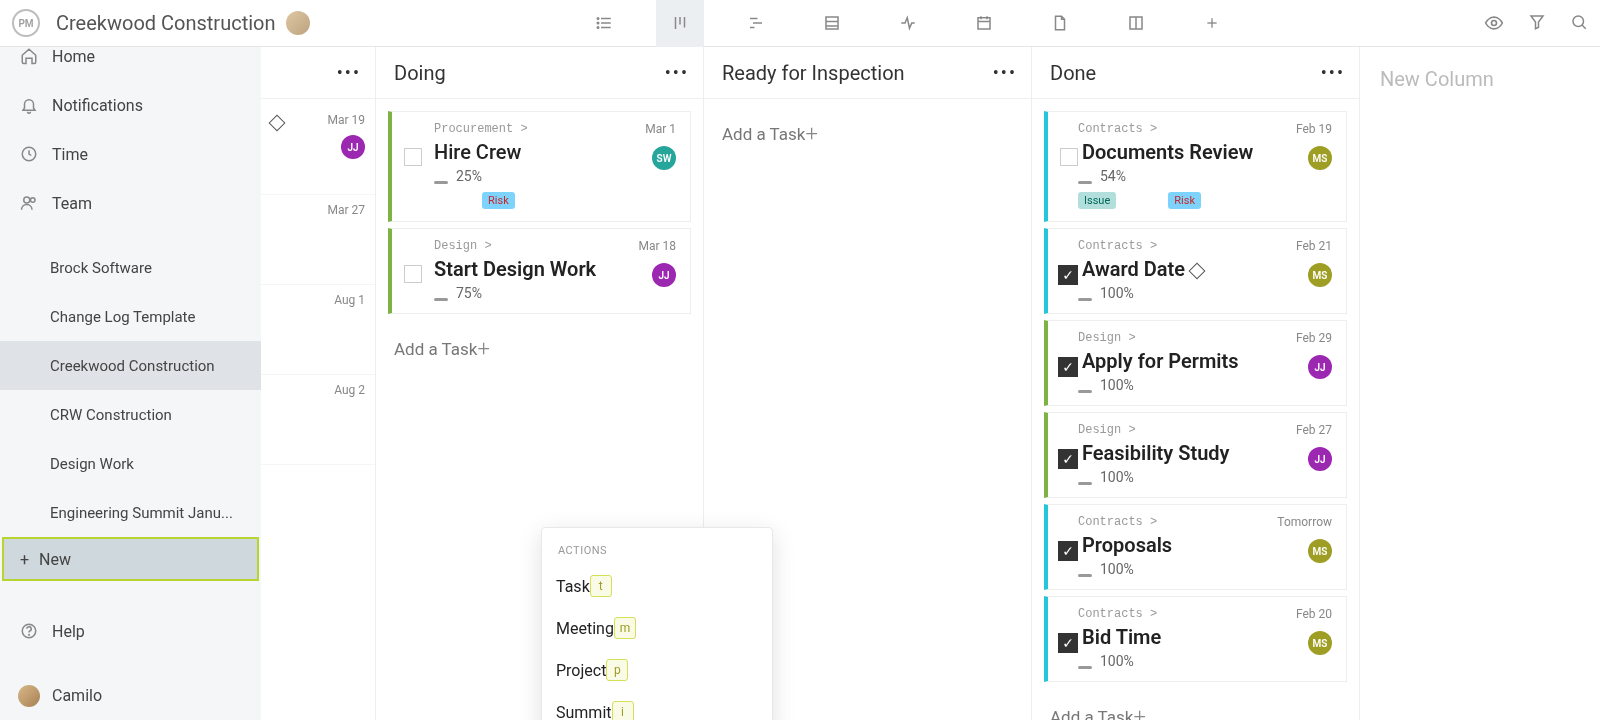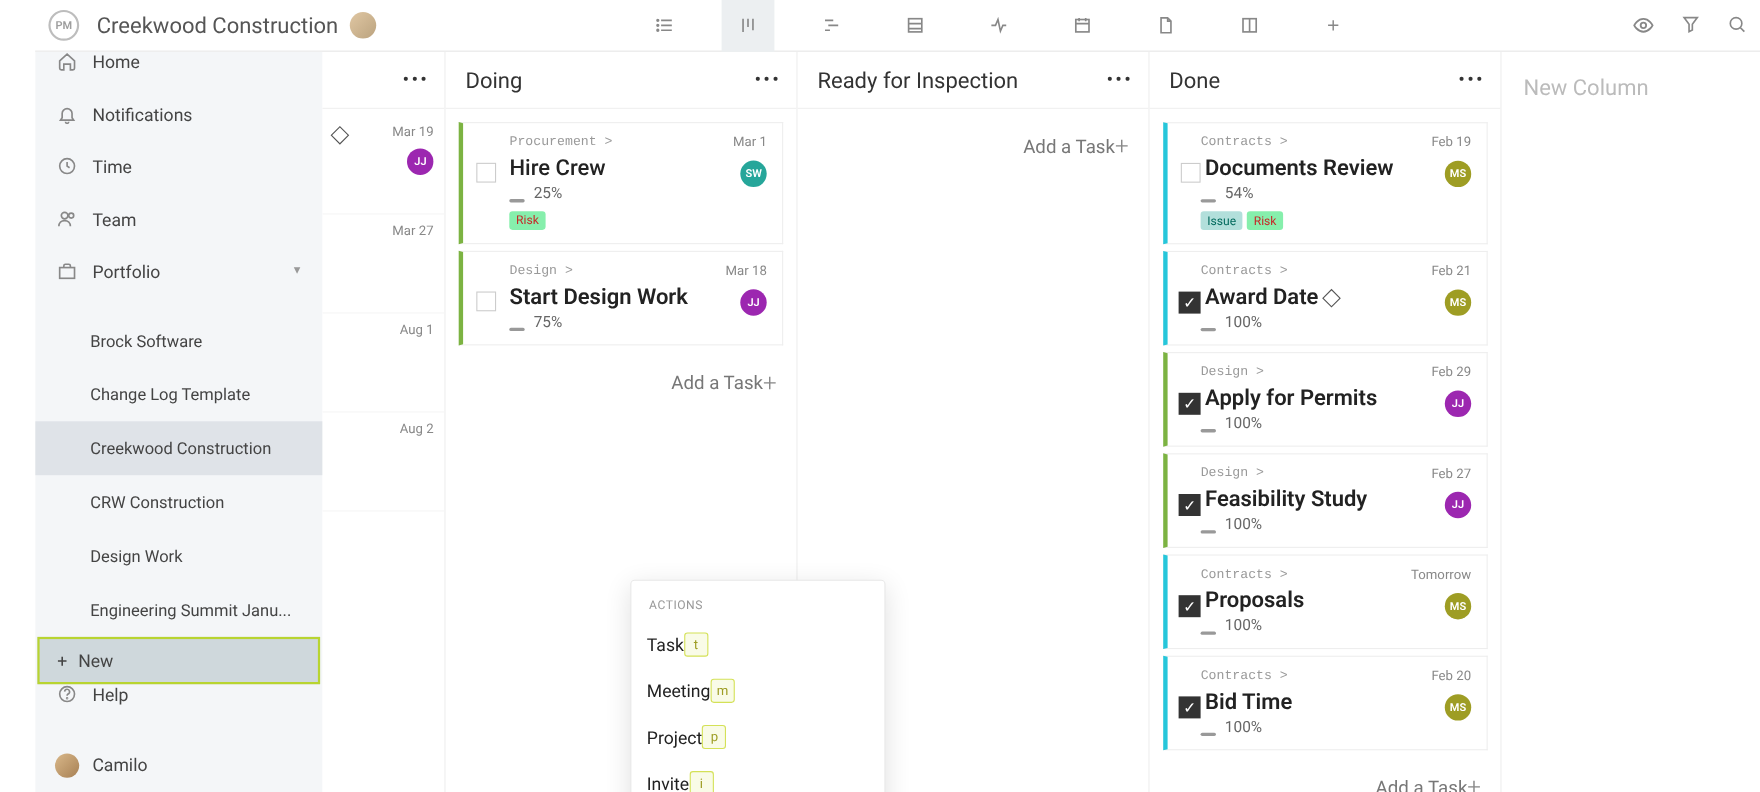--- a/index.html
+++ b/index.html
@@ -1,17 +1,17 @@
 <!DOCTYPE html>
 <html><head>
 <meta charset="utf-8">
 <style>
 * { box-sizing: border-box; margin: 0; padding: 0; font-family: -apple-system, BlinkMacSystemFont, "Segoe UI", Roboto, Helvetica, Arial, sans-serif; }
 html, body { width: 1600px; height: 720px; overflow: hidden; background: #fff; color: #222; }
-.app { display: flex; flex-direction: column; height: 100%; padding-left: 32px; }
+.app { display: flex; flex-direction: column; height: 100%; }
 .topbar { height: 47px; border-bottom: 1px solid #e5e5e5; display: flex; align-items: center; padding: 0 12px; gap: 10px; }
 .logo { width: 28px; height: 28px; border: 2px solid #bdbdbd; border-radius: 50%; display: flex; align-items: center; justify-content: center; font-size: 10px; font-weight: 600; color: #9e9e9e; }
 .project-title { font-size: 20px; color: #555; font-weight: 400; margin-left: 6px; }
 .avatar { width: 24px; height: 24px; border-radius: 50%; background: linear-gradient(135deg,#e0c7a3,#bba37f); display:inline-block; }
 .view-icons { display: flex; align-items: center; gap: 28px; position: absolute; left: 580px; }
 .view-icon { width: 48px; height: 47px; display: flex; align-items: center; justify-content: center; color: #888; cursor: pointer; }
 .view-icon.active { background: #eceff1; }
 .top-right { position: absolute; right: 12px; display: flex; gap: 24px; color: #888; }
 
 .body { flex: 1; display: flex; overflow: hidden; }
@@ -40,33 +40,33 @@
 .card .title { font-size:20px; color:#222; font-weight:500;}
 .card.bold .title{font-weight:600;}
 .card .pctrow { display:flex; align-items:flex-end; gap:8px; margin-top:4px; color:#666; font-size:14px;}
 .pctbar { width:14px; height:3px; background:#999; border-radius:2px;}
 .card .date { position:absolute; right:14px; top:10px; font-size:12px; color:#888;}
 .badge { width:24px; height:24px; border-radius:50%; position:absolute; right:14px; top:34px; display:flex; align-items:center; justify-content:center; color:#fff; font-size:10px; font-weight:600;text-align:center;}
 .badge.jj { background:#9c27b0;}
 .badge.sw { background:#26a69a;}
 .badge.ms { background:#9e9d24;}
 .tag { display:inline-block; font-size:11px; padding:2px 6px; border-radius:3px; margin-top:8px; margin-right:4px;}
-.tag.risk{ background:#86efac; color:#c62828;}
+.tag.risk{ background:#7dd3fc; color:#c62828;margin-left:48px;}
 .tag.issue{ background:#b2dfdb; color:#00695c;}
 .green-border{border-left-color:#7cb342;}
 .teal-border{border-left-color:#26c6da;}
 .check { width:20px; height:20px; background:#333; color:#fff; display:flex; align-items:center; justify-content:center; font-size:14px; position:absolute; left:-2px; top:34px;}
 .card.done { padding-left: 30px;}
 .card.done .check{ left:10px; top:36px;}
 .card.done .title{ margin-left:4px;}
 .chkbox{ width:18px; height:18px; border:1.5px solid #ccc; background:#fff; position:absolute; left:12px; top:36px;}
 .card.normal{ padding-left:42px;}
 .diamond-icon{ display:inline-block; width:12px; height:12px; border:1.5px solid #555; transform:rotate(45deg); margin-left:6px; vertical-align:middle;}
 
-.add-task { padding: 16px 18px; color:#777; font-size:17px; display:flex; align-items:center; justify-content:flex-end; cursor:pointer;}
+.add-task { padding: 16px 18px; color:#777; font-size:17px; display:flex; align-items:center; justify-content:flex-start; cursor:pointer;}
 .plus { font-size:22px; color:#888; font-weight:300;}
 
 .new-col{ width:240px; padding:20px; color:#bbb; font-size:20px;}
 
 
 .stub { height:90px; position:relative; border-bottom:1px solid #f5f5f5;}
 .stub .sdate{ position:absolute; right:10px; top:8px; font-size:12px; color:#888;}
 .stub .sbadge{ width:24px; height:24px; border-radius:50%; background:#9c27b0; color:#fff; font-size:10px; font-weight:600; display:flex; align-items:center; justify-content:center; position:absolute; right:10px; top:30px;}
 
 
@@ -203,30 +203,20 @@
         </div>
       <div class="nav-item">
           <span class="side-ic">
             <svg width="18" height="18" viewBox="0 0 24 24" fill="none" stroke="currentColor" stroke-width="2">
               <circle cx="9" cy="8" r="4"></circle>
               <path d="M2 21c0-4 3-7 7-7s7 3 7 7"></path>
               <circle cx="17" cy="8" r="3"></circle>
             </svg>
           </span>
           <span class="lbl">Team</span>
-        </div>
-      <div class="nav-item portfolio">
-          <span class="side-ic">
-            <svg width="18" height="18" viewBox="0 0 24 24" fill="none" stroke="currentColor" stroke-width="2">
-              <rect x="3" y="7" width="18" height="13"></rect>
-              <path d="M8 7V5a2 2 0 0 1 2-2h4a2 2 0 0 1 2 2v2"></path>
-            </svg>
-          </span>
-          <span class="lbl">Portfolio</span>
-          <span class="chev">▾</span>
         </div>
       <div id="portfolio-items">
           <div class="subitem">Brock Software</div>
           <div class="subitem">Change Log Template</div>
           <div class="subitem active">Creekwood Construction</div>
           <div class="subitem">CRW Construction</div>
           <div class="subitem">Design Work</div>
           <div class="subitem">Engineering Summit Janu...</div>
         </div>
       <div class="new-btn">
@@ -415,20 +405,20 @@
             </div>
             <div class="row">
               <span>Meeting</span>
               <span class="key">m</span>
             </div>
             <div class="row">
               <span>Project</span>
               <span class="key">p</span>
             </div>
             <div class="row">
-              <span>Invite</span>
+              <span>Summit</span>
               <span class="key">i</span>
             </div>
           </div>
       </div>
     </div>
   </div>
 </div>
 
 </body></html>

